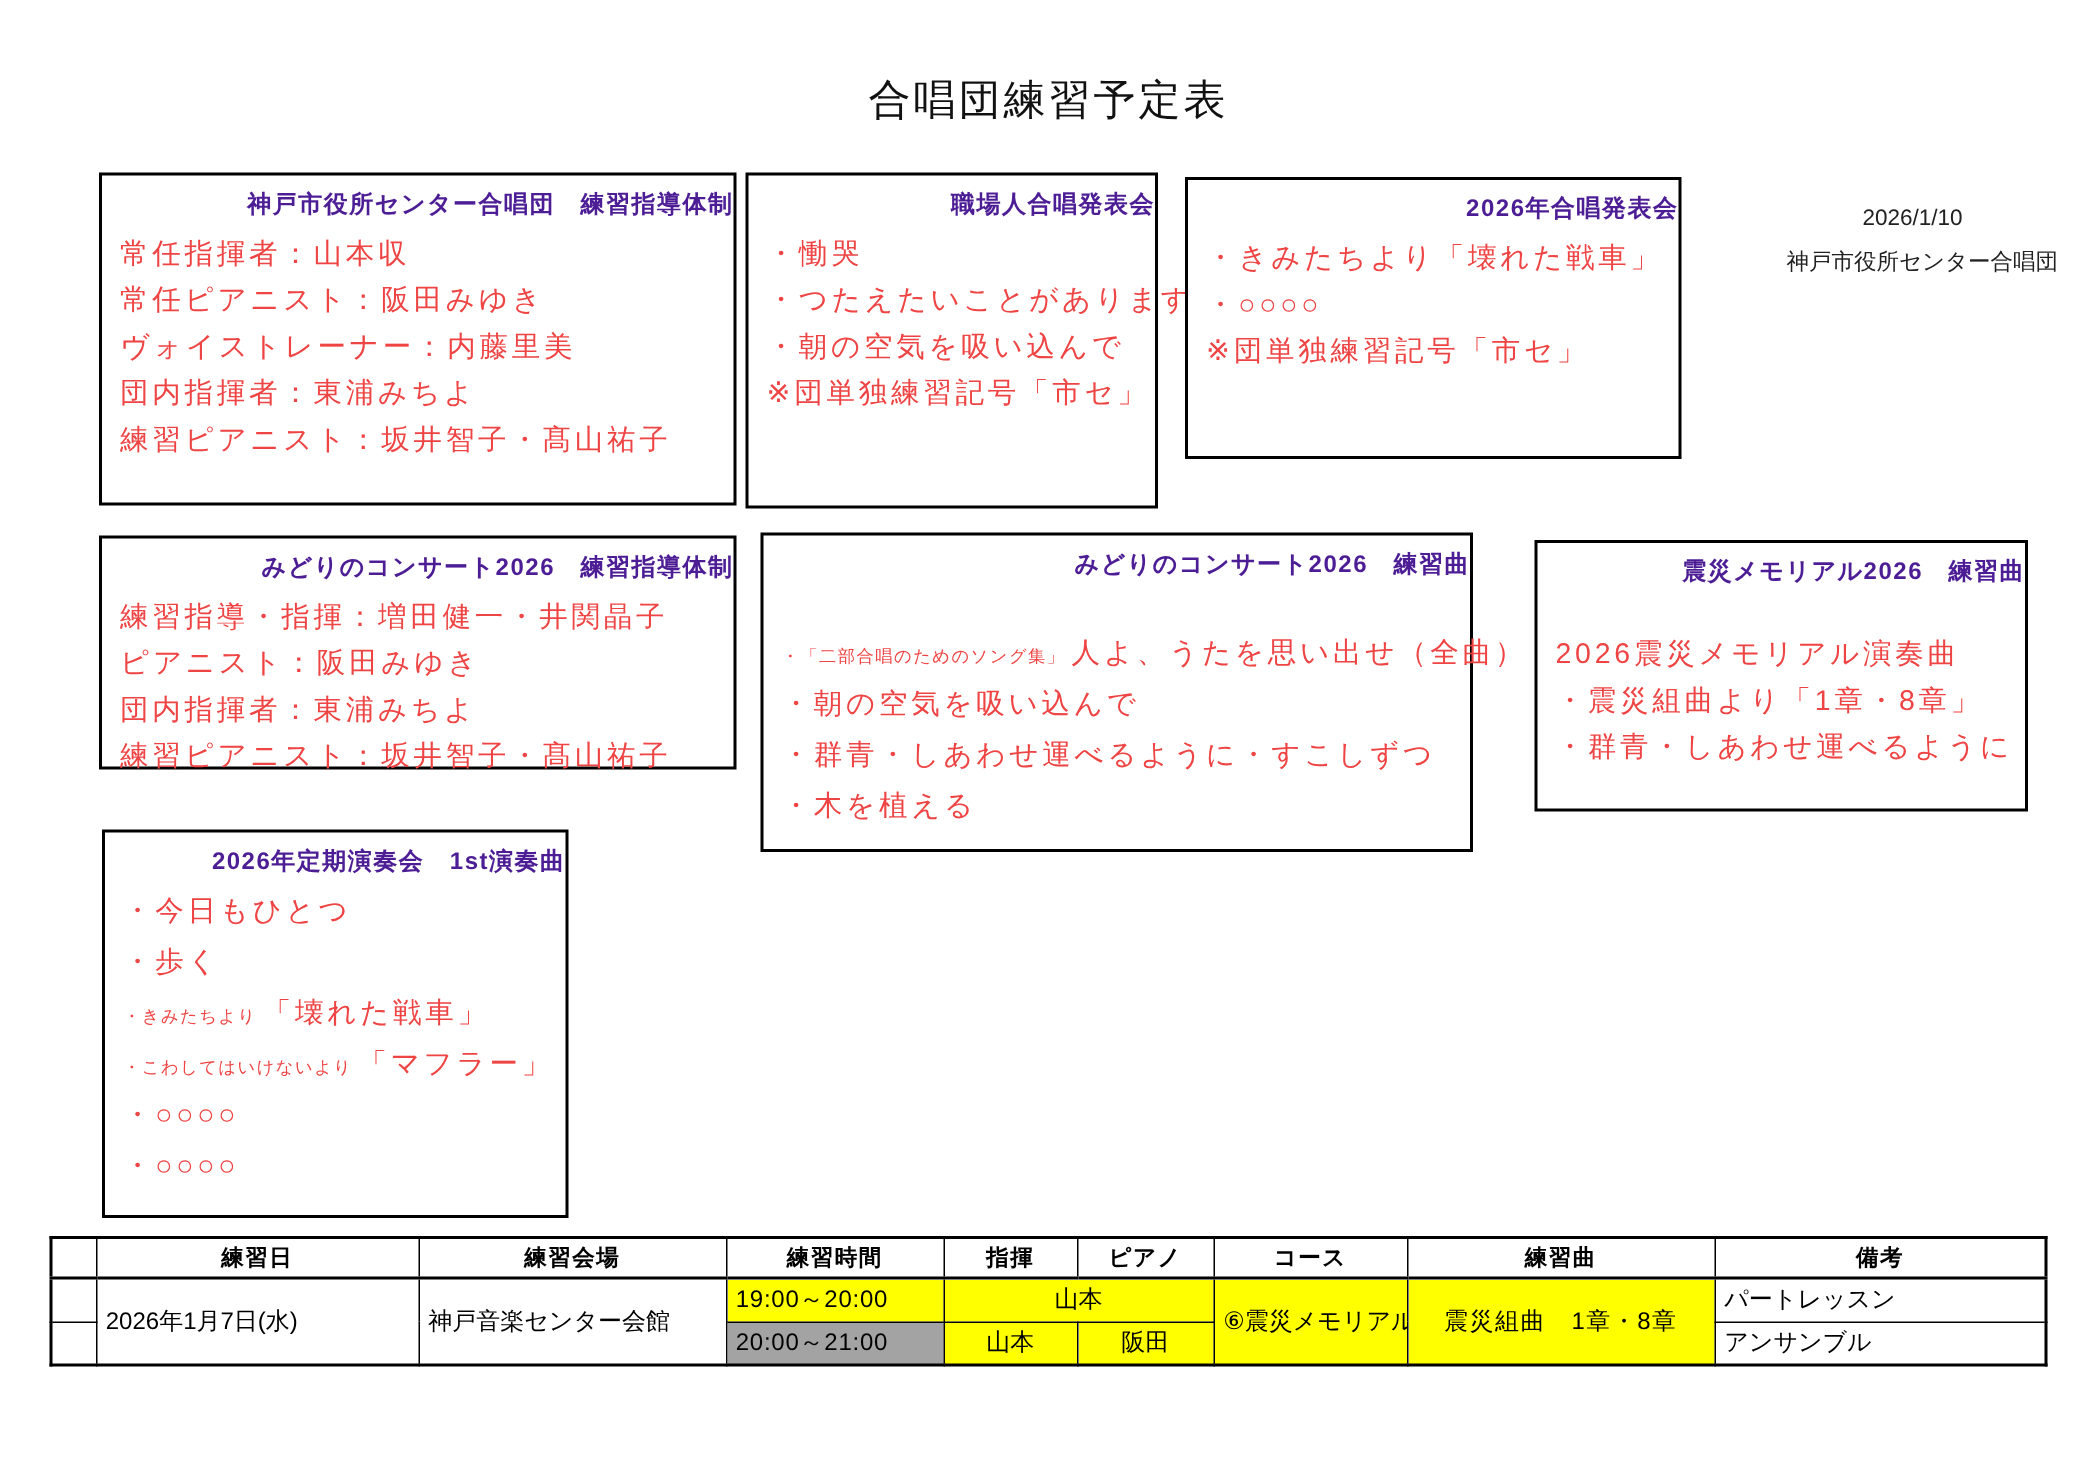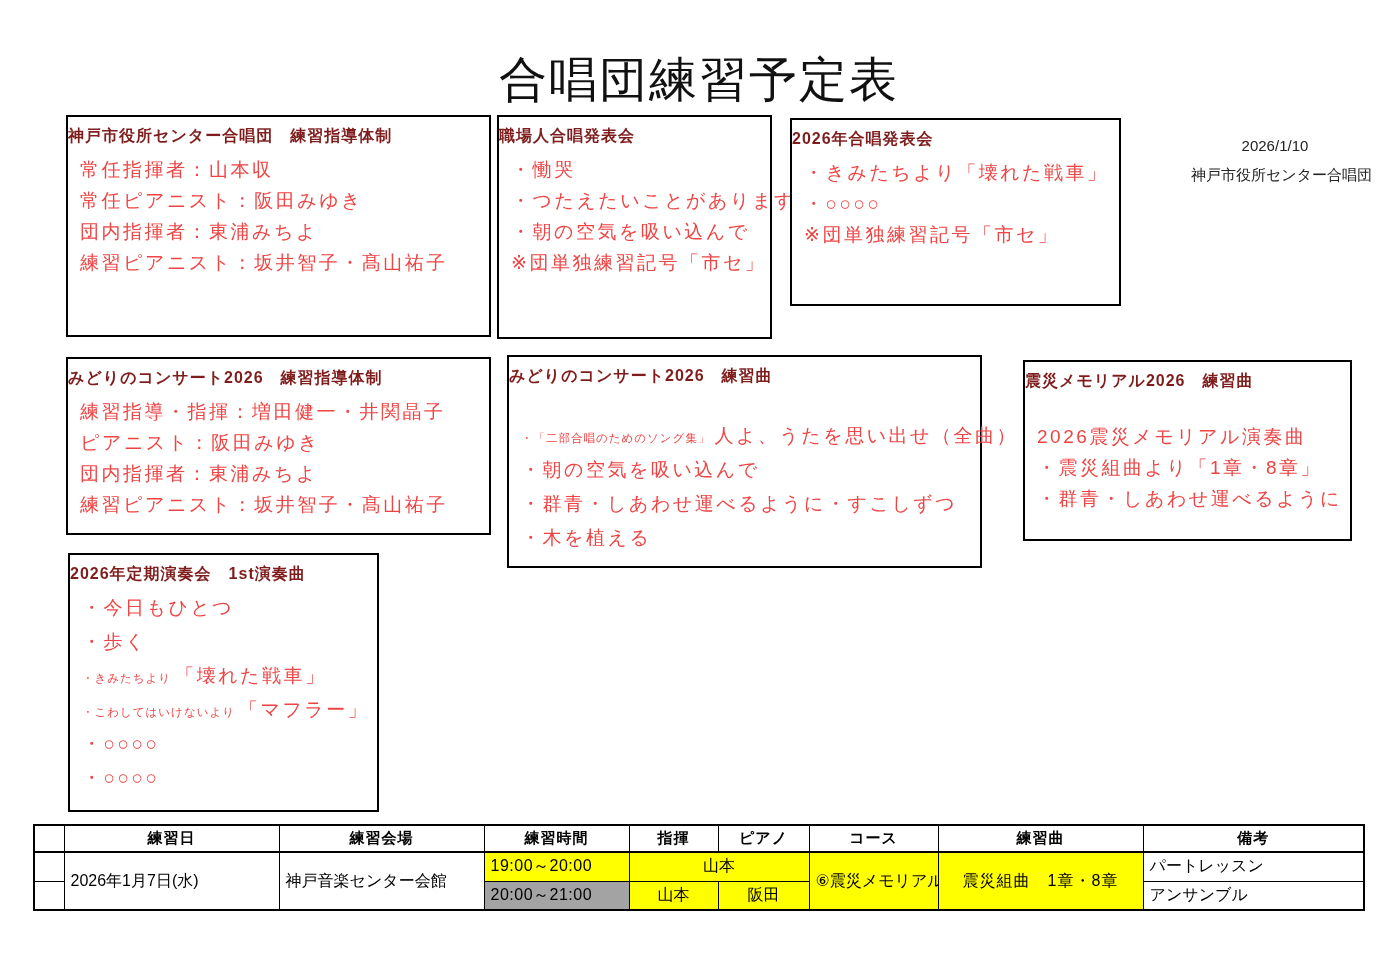--- a/index.html
+++ b/index.html
@@ -2,33 +2,33 @@
 <html><head>
 <meta charset="utf-8">
 <style>
   html,body{margin:0;padding:0;background:#ffffff;}
   body{
     width:1398px;height:971px;position:relative;overflow:hidden;
     font-family:"Liberation Sans","DejaVu Sans",sans-serif;color:#000;
   }
   .page-title{
     position:absolute;top:48px;left:0;width:100%;text-align:center;
-    font-size:48px;font-weight:400;letter-spacing:2px;margin:0;color:#111;
+    font-size:28px;font-weight:400;letter-spacing:2px;margin:0;color:#111;
   }
   .doc-meta{
     position:absolute;top:131px;right:26px;text-align:right;
     font-size:15px;line-height:29px;color:#222;
   }
   .doc-meta .date{padding-right:13px;text-align:center;}
   .box{
     position:absolute;border:2px solid #000;background:#fff;box-sizing:border-box;
   }
   .box-title{
-    text-align:left;font-weight:bold;font-size:16px;padding-top:9px;
-    letter-spacing:1px;color:#7f1d1d;white-space:nowrap;
+    text-align:right;font-weight:bold;font-size:16px;padding-top:9px;
+    letter-spacing:1px;color:#4c1d95;white-space:nowrap;
   }
   .box-lines{
     padding:7px 12px 0 12px;font-size:19px;letter-spacing:2.5px;color:#ef4444;
   }
   .box-lines .line{line-height:31px;white-space:nowrap;}
   .line .small{font-size:11.5px;letter-spacing:1px;margin-right:4px;}
   #box-midori-songs .box-lines{padding-top:33px;}
   #box-shinsai-songs .box-lines{padding-top:29px;}
   
   .sched-wrap{position:absolute;left:33px;top:824px;}
@@ -60,20 +60,21 @@
 <div class="doc-meta">
   <div class="date">2026/1/10</div>
   <div class="org">神戸市役所センター合唱団</div>
 </div>
 
 <div class="box" id="box-staff-city" style="left:66px;top:115px;width:425px;height:222px;">
   <div class="box-title">神戸市役所センター合唱団　練習指導体制</div>
   <div class="box-lines">
     <div class="line">常任指揮者：山本収</div>
     <div class="line">常任ピアニスト：阪田みゆき</div>
+    <div class="line">ヴォイストレーナー：内藤里美</div>
     <div class="line">団内指揮者：東浦みちよ</div>
     <div class="line">練習ピアニスト：坂井智子・髙山祐子</div>
   </div>
 </div>
 
 <div class="box" id="box-shokuba" style="left:497px;top:115px;width:275px;height:224px;">
   <div class="box-title">職場人合唱発表会</div>
   <div class="box-lines">
     <div class="line">・慟哭</div>
     <div class="line">・つたえたいことがあります</div>
@@ -84,21 +85,21 @@
 
 <div class="box" id="box-happyo" style="left:790px;top:118px;width:331px;height:188px;">
   <div class="box-title">2026年合唱発表会</div>
   <div class="box-lines">
     <div class="line">・きみたちより「壊れた戦車」</div>
     <div class="line">・○○○○</div>
     <div class="line">※団単独練習記号「市セ」</div>
   </div>
 </div>
 
-<div class="box" id="box-midori-staff" style="left:66px;top:357px;width:425px;height:178px;">
+<div class="box" id="box-midori-staff" style="left:66px;top:357px;width:425px;height:156px;">
   <div class="box-title">みどりのコンサート2026　練習指導体制</div>
   <div class="box-lines">
     <div class="line">練習指導・指揮：増田健一・井関晶子</div>
     <div class="line">ピアニスト：阪田みゆき</div>
     <div class="line">団内指揮者：東浦みちよ</div>
     <div class="line">練習ピアニスト：坂井智子・髙山祐子</div>
   </div>
 </div>
 
 <div class="box" id="box-midori-songs" style="left:507px;top:355px;width:475px;height:213px;">

